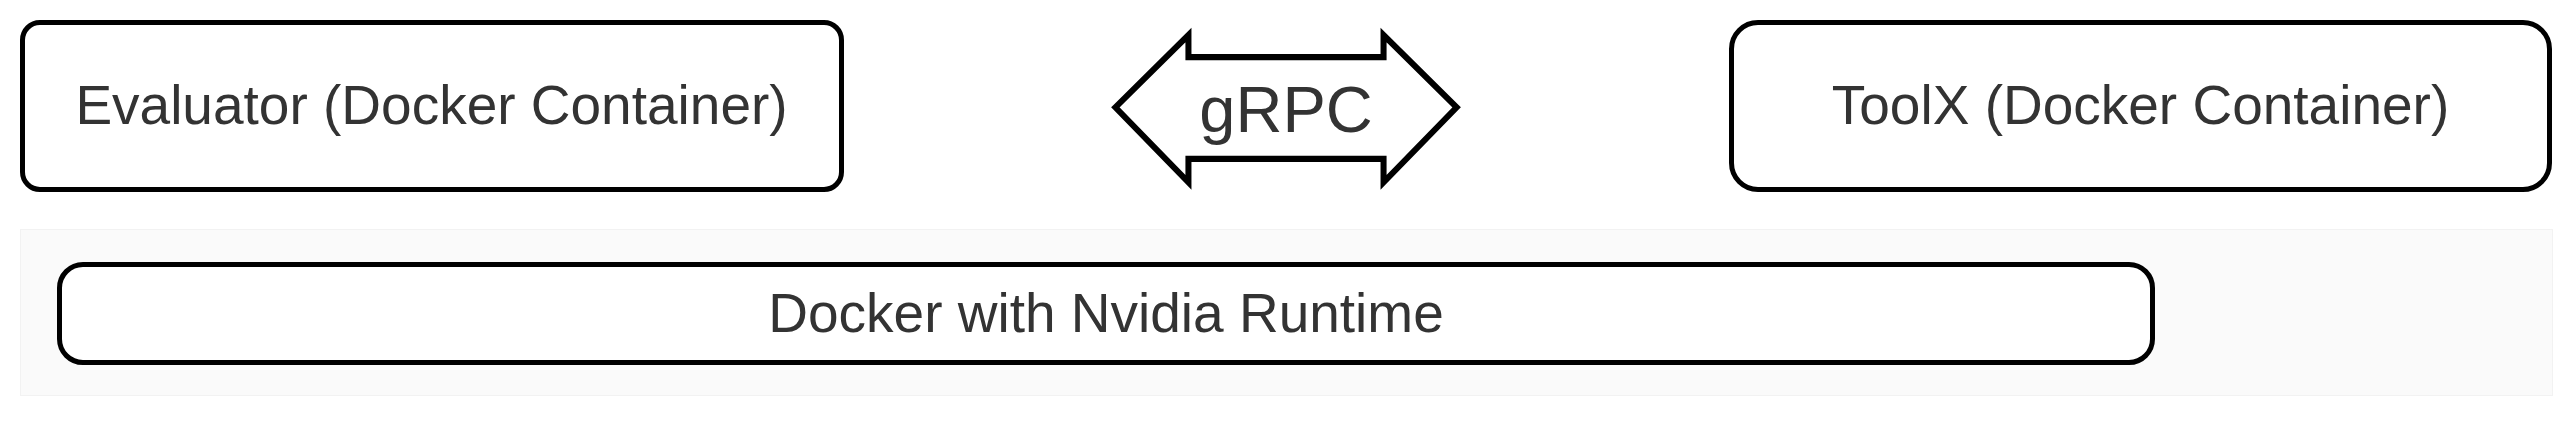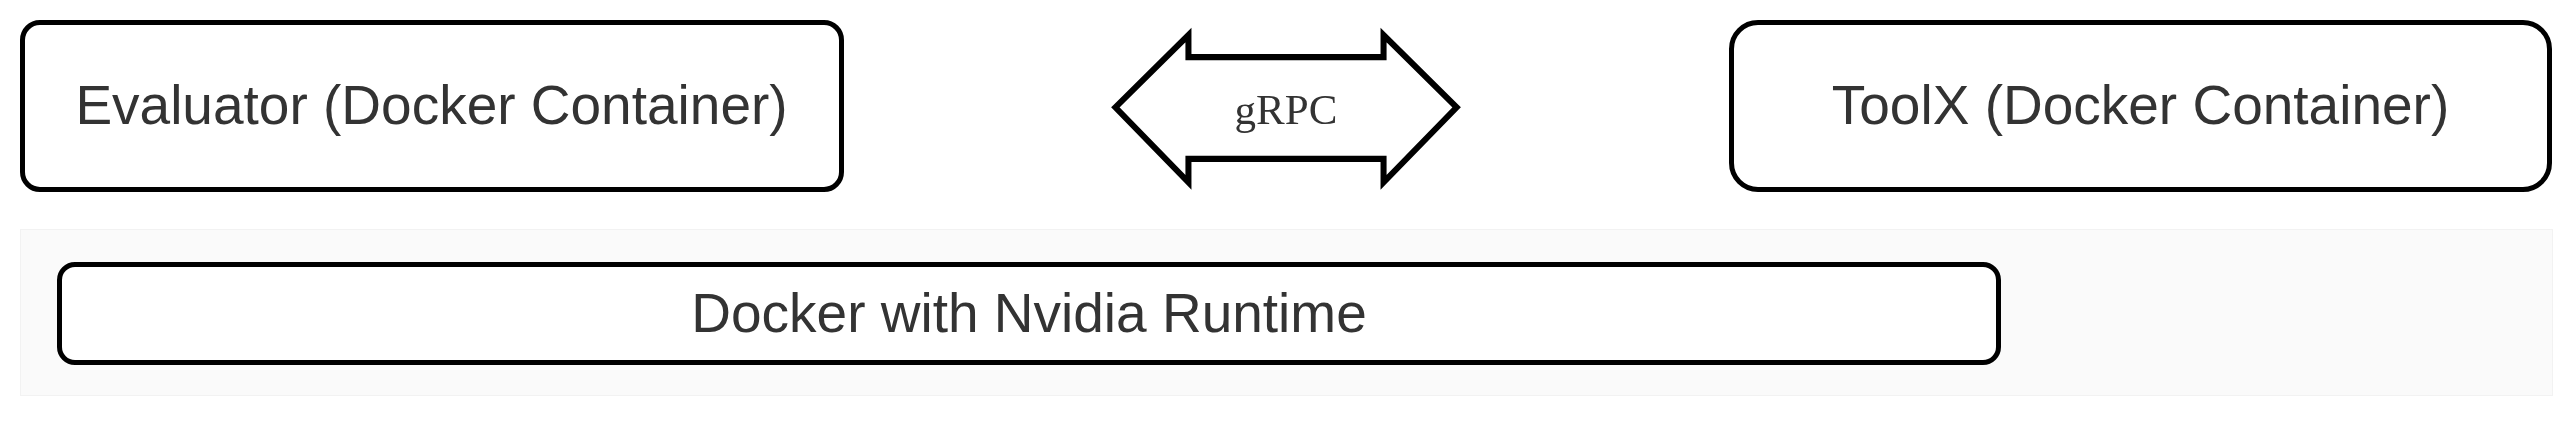--- a/index.html
+++ b/index.html
@@ -76,22 +76,22 @@
   }
   #grpc-label {
     position: absolute;
     left: 0;
     top: 0;
     width: 352px;
     height: 164px;
     display: flex;
     align-items: center;
     justify-content: center;
-    font-family: Liberation Serif, serif;
-    font-size: 43px;
+    font-family: Liberation Sans, sans-serif;
+    font-size: 65px;
     line-height: 1;
     color: #333333;
     white-space: nowrap;
     pointer-events: none;
   }
 
   
   #host-layer {
     position: absolute;
     left: 19.5px;
@@ -99,23 +99,23 @@
     width: 2533px;
     height: 167px;
     box-sizing: border-box;
     background: #fafafa;
     border: 0.7px solid #f2f2f2;
   }
 
   #runtime-box {
     left: 57px;
     top: 262px;
-    width: 1944px;
+    width: 2098px;
     height: 103px;
-    border-radius: 18px;
+    border-radius: 26px;
   }
 </style>
 </head>
 <body>
 
 <div id="diagram-canvas">
 
   <div class="node-box" id="evaluator-box">
     <span class="node-label">Evaluator (Docker Container)</span>
   </div>

